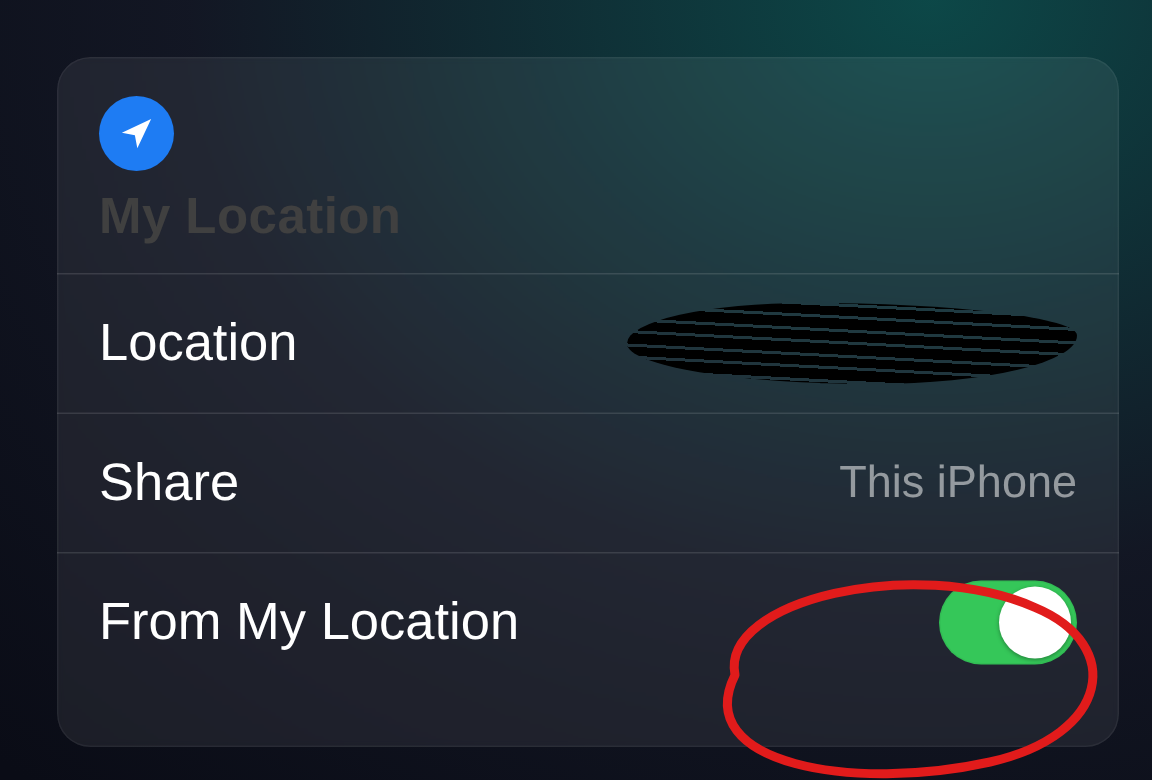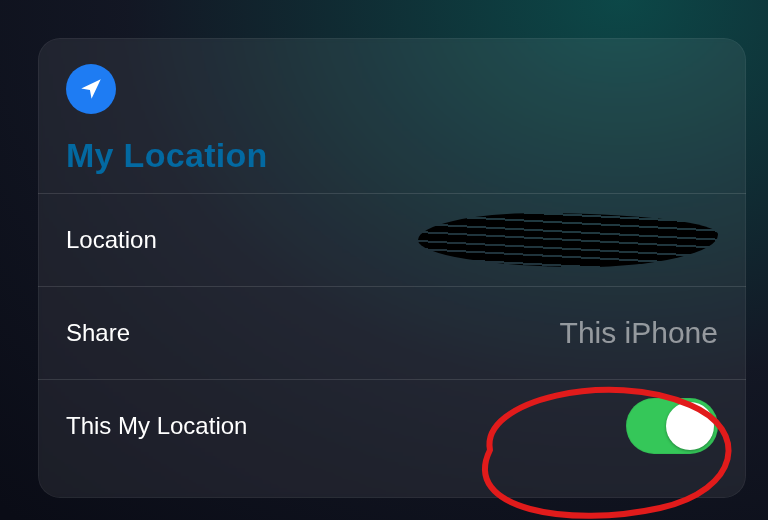--- a/index.html
+++ b/index.html
@@ -40,39 +40,39 @@
     align-items: center;
     justify-content: center;
   }
   .loc-icon svg {
     width: 26px;
     height: 26px;
     fill: #ffffff;
   }
 
   .title {
-    color: #0369a1;
+    color: #404040;
     font-size: 34px;
     font-weight: 600;
-    margin-top: 22px;
+    margin-top: 11px;
     letter-spacing: 0.3px;
   }
 
   .row {
     display: flex;
     align-items: center;
     justify-content: space-between;
     padding: 0 28px;
     height: 92px;
     border-top: 1px solid rgba(255,255,255,0.12);
   }
 
   .row-label {
     color: #ffffff;
-    font-size: 24px;
+    font-size: 35px;
     font-weight: 400;
   }
 
   .row-value {
     color: rgba(255,255,255,0.52);
     font-size: 30px;
     font-weight: 400;
   }
 
   .redacted {
@@ -146,21 +146,21 @@
     <div class="row-label">Location</div>
     <div class="redacted"></div>
   </div>
 
   <div class="row">
     <div class="row-label">Share</div>
     <div class="row-value">This iPhone</div>
   </div>
 
   <div class="row">
-    <div class="row-label">This My Location</div>
+    <div class="row-label">From My Location</div>
     <div class="toggle">
       <div class="knob"></div>
     </div>
   </div>
 
 </div>
 
 <div class="annotation">
   <svg viewBox="0 0 300 150">
     <path d="M 40 70

